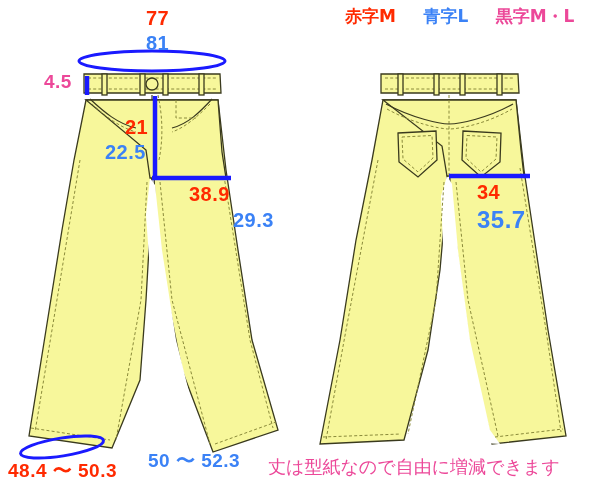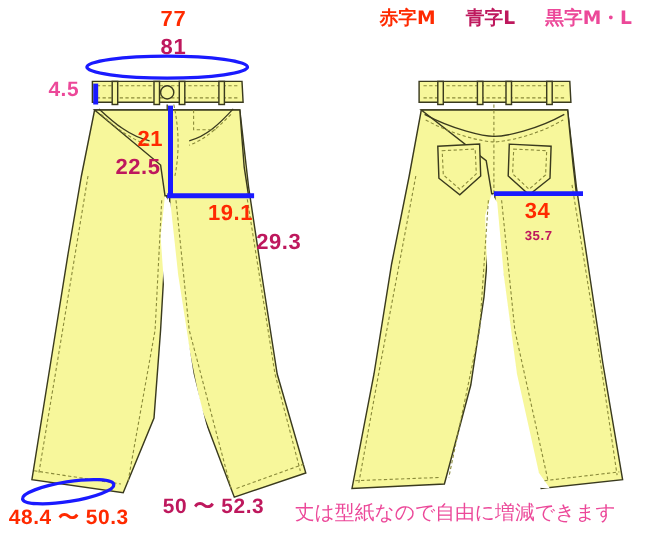--- a/index.html
+++ b/index.html
@@ -7,21 +7,21 @@
     width:600px;height:489px;
     background:#ffffff;
     font-family:"Liberation Sans","DejaVu Sans",sans-serif;
     overflow:hidden;
     position:relative;
   }
   #stage{position:absolute;left:0;top:0;width:600px;height:489px;}
   svg#art{position:absolute;left:0;top:0;width:600px;height:489px;}
   .lbl{position:absolute;white-space:nowrap;line-height:1;}
   .red{color:#ff2a00;}
-  .blue{color:#be185d;}
+  .blue{color:#3b82f6;}
   .black{color:#ec4899;}
   .num{font-weight:bold;letter-spacing:0.5px;}
   .legend{font-weight:bold;font-size:17px;}
   .legend span{margin-right:2px;}
   .jp{font-family:"DejaVu Sans","Liberation Sans",sans-serif;}
 </style>
 </head>
 <body>
 
 <div id="stage">
@@ -136,24 +136,24 @@
   </div>
 
   <div class="lbl num red" style="left:146px;top:8px;font-size:20px;text-align:center;">77</div>
   <div class="lbl num blue" style="left:146px;top:33px;font-size:20px;">81</div>
 
   <div class="lbl num black" style="left:44px;top:72px;font-size:19px;">4.5</div>
 
   <div class="lbl num red" style="left:125px;top:117px;font-size:20px;">21</div>
   <div class="lbl num blue" style="left:105px;top:142px;font-size:20px;">22.5</div>
 
-  <div class="lbl num red" style="left:189px;top:184px;font-size:20px;">19.1</div>
+  <div class="lbl num red" style="left:189px;top:184px;font-size:20px;">38.9</div>
   <div class="lbl num blue" style="left:189px;top:210px;font-size:20px;margin-left:44px;">29.3</div>
 
   <div class="lbl num red" style="left:477px;top:182px;font-size:20px;">34</div>
-  <div class="lbl num blue" style="left:477px;top:208px;font-size:12px;">35.7</div>
+  <div class="lbl num blue" style="left:477px;top:208px;font-size:24px;">35.7</div>
 
   <div class="lbl num red" style="left:8px;top:461px;font-size:19px;">48.4 〜 50.3</div>
   <div class="lbl num blue" style="left:148px;top:451px;font-size:19px;">50 〜 52.3</div>
 
   <div class="lbl jp black" style="left:268px;top:458px;font-size:18px;">丈は型紙なので自由に増減できます</div>
 
 </div>
 
 </body></html>

